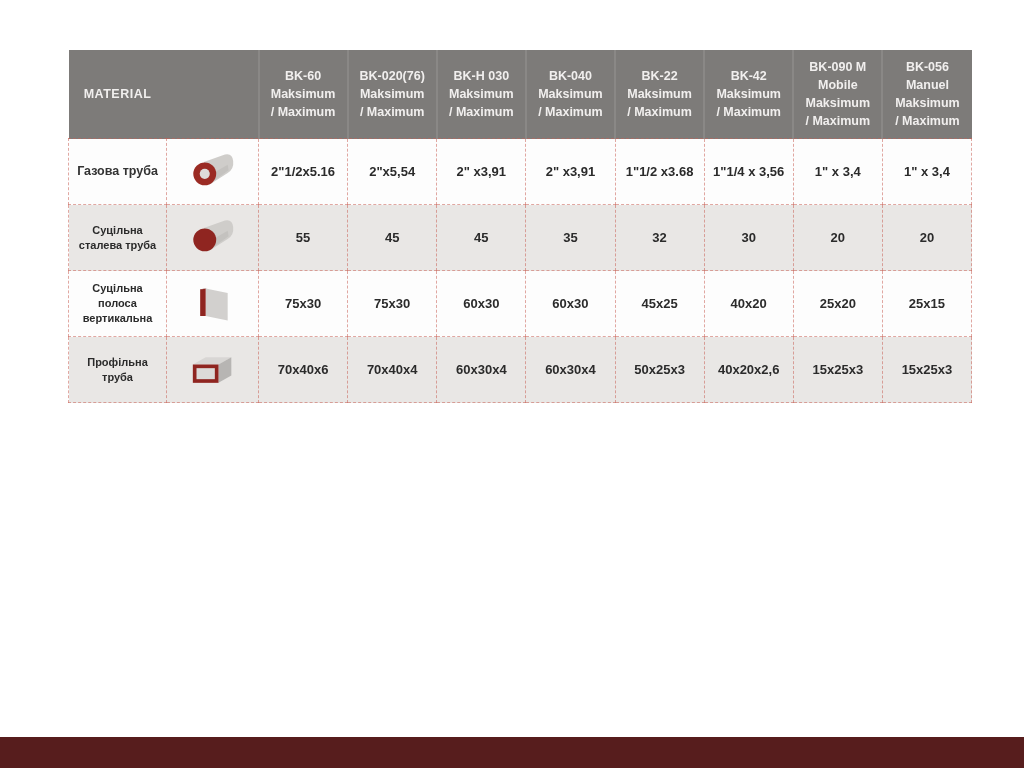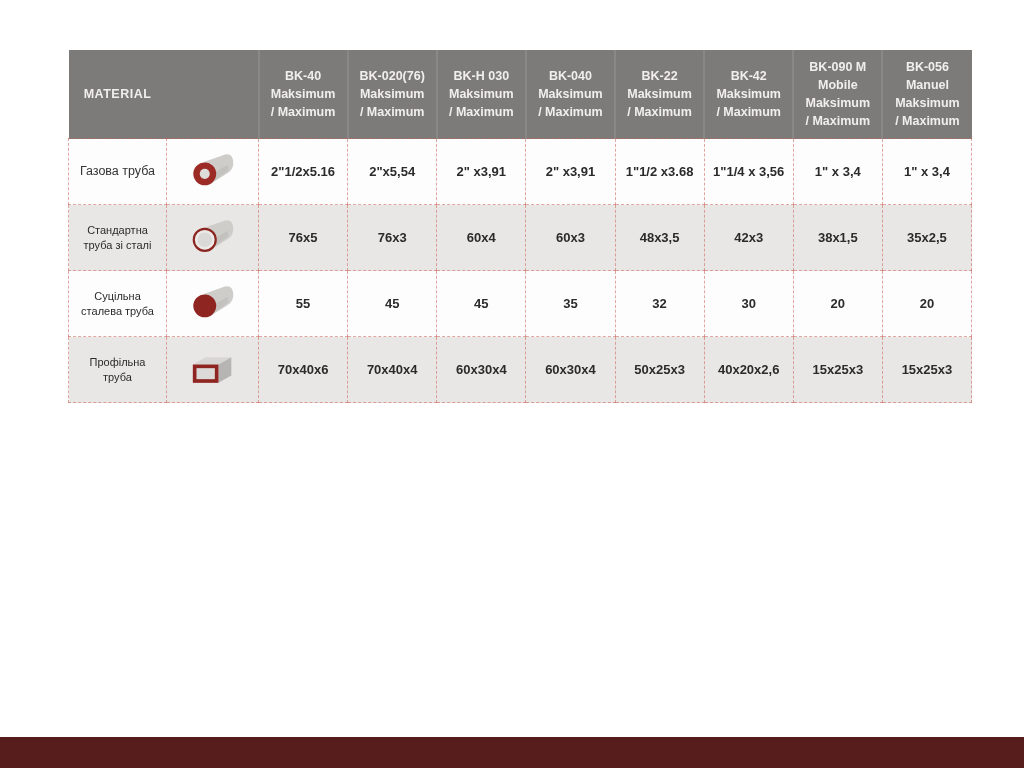--- a/index.html
+++ b/index.html
@@ -13,21 +13,21 @@
   .spec-table thead th{height:88px;background:#7d7b79;color:#f1efee;font-weight:bold;
       font-size:12.5px;line-height:1.45;vertical-align:middle;text-align:center;
       white-space:pre-line;padding:0 2px;}
   th.h-material{text-align:left;padding-left:16px;font-size:14px;letter-spacing:.5px;}
   th.h-machine{background:#767472;border-left:2px solid #8a8886;}
   
   .spec-table tbody td{height:63px;vertical-align:middle;text-align:center;
       border:1px dashed rgba(201,96,86,.55);color:#2b2b2b;}
   .spec-table tbody tr:nth-child(odd) td{background:#fdfdfd;}
   .spec-table tbody tr:nth-child(even) td{background:#e9e7e5;}
-  td.mat{font-weight:normal;color:#3c3c3c;font-size:11px;line-height:1.35;padding:0 6px;}
+  td.mat{font-weight:bold;color:#3c3c3c;font-size:11px;line-height:1.35;padding:0 6px;}
   tr.r0 td.mat{font-size:12.5px;color:#333;}
   td.val{font-weight:bold;font-size:13px;}
   td.ic svg{display:block;margin:0 auto;}
   .bottom-bar{position:absolute;left:0;right:0;bottom:0;height:31px;background:#571d1d;}
 </style>
 </head>
 <body>
 
 <div class="page">
   <table class="spec-table">
@@ -40,21 +40,21 @@
         <col>
         <col>
         <col>
         <col>
         <col>
     </colgroup>
     <thead>
       <tr>
         <th class="h-material">MATERIAL</th>
         <th class="h-icon"></th>
-        <th class="h-machine">BK-40
+        <th class="h-machine">BK-60
 Maksimum
 / Maximum</th>
         <th class="h-machine">BK-020(76)
 Maksimum
 / Maximum</th>
         <th class="h-machine">BK-H 030
 Maksimum
 / Maximum</th>
         <th class="h-machine">BK-040
 Maksimum
@@ -88,56 +88,55 @@
           </td>
           <td class="val">2"1/2x5.16</td>
           <td class="val">2"x5,54</td>
           <td class="val">2" x3,91</td>
           <td class="val">2" x3,91</td>
           <td class="val">1"1/2 x3.68</td>
           <td class="val">1"1/4 x 3,56</td>
           <td class="val">1" x 3,4</td>
           <td class="val">1" x 3,4</td>
         </tr>
-        <tr class="r1">
-          <td class="mat">Стандартна труба зі сталі</td>
-          <td class="ic">
-            <svg width="56" height="44" viewBox="0 0 60 48">
-              <path d="M20 13 L43 5 Q51 3 52 12 Q53 21 46 25 L26 38 Z" fill="#cfcdca"></path>
-              <path d="M22 30 L46 16 L47 22 L26 37 Z" fill="#bdbbb8" opacity="0.6"></path>
-              <circle cx="21" cy="26" r="12" fill="#eceae8" stroke="#8c2420" stroke-width="2.4"></circle>
-              <circle cx="21" cy="26" r="8" fill="#dbd9d7"></circle>
-            </svg>
-          </td>
-          <td class="val">76x5</td>
-          <td class="val">76x3</td>
-          <td class="val">60x4</td>
-          <td class="val">60x3</td>
-          <td class="val">48x3,5</td>
-          <td class="val">42x3</td>
-          <td class="val">38x1,5</td>
-          <td class="val">35x2,5</td>
-        </tr>
         <tr class="r4">
           <td class="mat">Суцільна сталева труба</td>
           <td class="ic">
             <svg width="56" height="44" viewBox="0 0 60 48">
               <path d="M20 13 L43 5 Q51 3 52 12 Q53 21 46 25 L26 38 Z" fill="#cfcdca"></path>
               <path d="M22 30 L46 16 L47 22 L26 37 Z" fill="#bdbbb8" opacity="0.6"></path>
               <circle cx="21" cy="26" r="12.5" fill="#8f2520"></circle>
             </svg>
           </td>
           <td class="val">55</td>
           <td class="val">45</td>
           <td class="val">45</td>
           <td class="val">35</td>
           <td class="val">32</td>
           <td class="val">30</td>
           <td class="val">20</td>
           <td class="val">20</td>
+        </tr>
+        <tr class="r7">
+          <td class="mat">Суцільна полоса вертикальна</td>
+          <td class="ic">
+            <svg width="56" height="44" viewBox="0 0 60 48">
+              <polygon points="22,7 46,12 46,42 22,37" fill="#d2d0ce"></polygon>
+              <polygon points="16,8 22,7 22,37 16,37" fill="#8f2520"></polygon>
+              <polygon points="16,8 22,7 24,7 18,8" fill="#b7b5b3"></polygon>
+            </svg>
+          </td>
+          <td class="val">75x30</td>
+          <td class="val">75x30</td>
+          <td class="val">60x30</td>
+          <td class="val">60x30</td>
+          <td class="val">45x25</td>
+          <td class="val">40x20</td>
+          <td class="val">25x20</td>
+          <td class="val">25x15</td>
         </tr>
         <tr class="r8">
           <td class="mat">Профільна труба</td>
           <td class="ic">
             <svg width="56" height="44" viewBox="0 0 60 48">
               <polygon points="8,18 36,18 50,10 22,10" fill="#d8d6d4"></polygon>
               <polygon points="36,18 50,10 50,30 36,38" fill="#b7b5b3"></polygon>
               <rect x="8" y="18" width="28" height="20" fill="#8f2520"></rect>
               <rect x="12" y="22" width="20" height="12" fill="#dcdad8"></rect>
             </svg>

